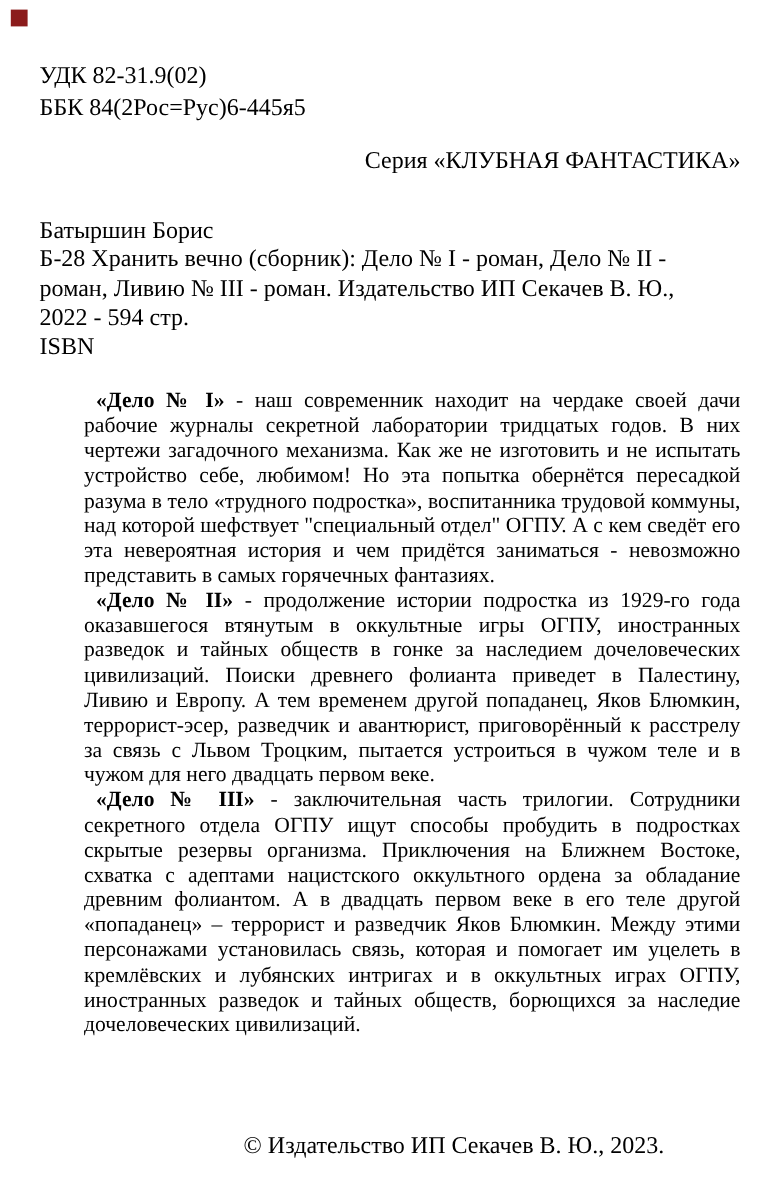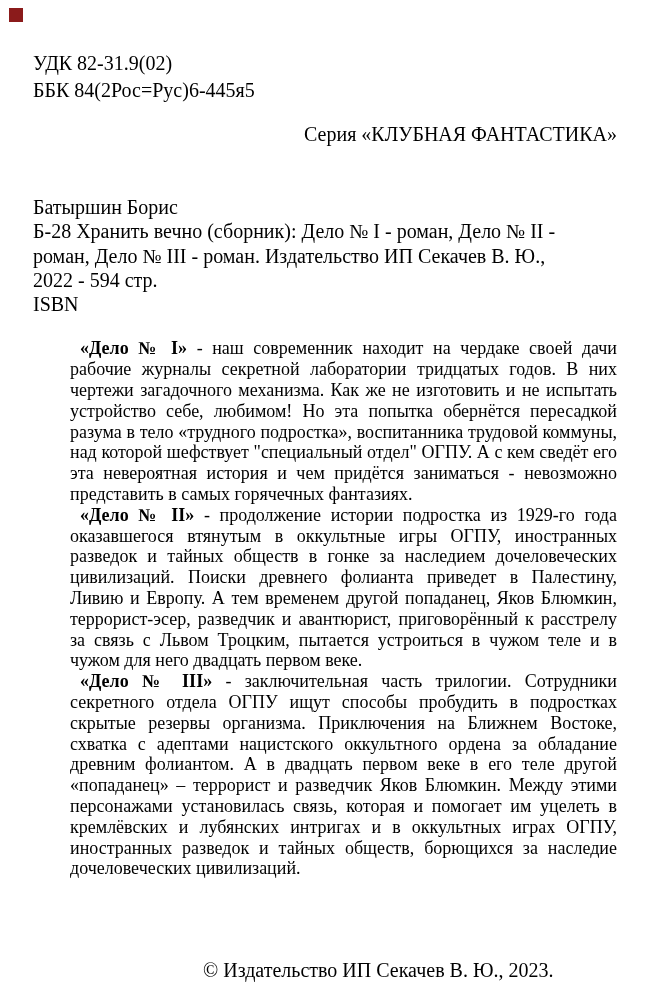--- a/index.html
+++ b/index.html
@@ -32,21 +32,21 @@
     line-height: 26.5px;
     text-align: left;
   }
   .series-line {
     margin-top: 18px;
     font-size: 20px;
     line-height: 26px;
     text-align: right;
   }
   .imprint-block {
-    margin-top: 48px;
+    margin-top: 33px;
     font-size: 20px;
     line-height: 24.3px;
     text-align: left;
   }
   .annotations {
     margin-top: 22px;
     font-size: 18px;
     line-height: 20.8px;
     text-align: justify;
     margin-left: 37px;
@@ -74,21 +74,21 @@
   <div class="codes-block">
     <div>УДК 82-31.9(02)</div>
     <div>ББК 84(2Рос=Рус)6-445я5</div>
   </div>
 
   <div class="series-line">Серия «КЛУБНАЯ ФАНТАСТИКА»</div>
 
   <div class="imprint-block">
     <div>Батыршин Борис</div>
     <div>Б-28 Хранить вечно (сборник): Дело № I - роман, Дело № II -</div>
-    <div>роман, Дело № III - роман. Издательство ИП Секачев В. Ю.,</div>
+    <div>роман, Ливию № III - роман. Издательство ИП Секачев В. Ю.,</div>
     <div>2022 - 594 стр.</div>
     <div>ISBN</div>
   </div>
 
   <div class="annotations">
     <p><b>«Дело № I»</b><span> - наш современник находит на чердаке своей дачи рабочие журналы секретной лаборатории тридцатых годов. В них чертежи загадочного механизма. Как же не изготовить и не испытать устройство себе, любимом! Но эта попытка обернётся пересадкой разума в тело «трудного подростка», воспитанника трудовой коммуны, над которой шефствует "специальный отдел" ОГПУ. А с кем сведёт его эта невероятная история и чем придётся заниматься - невозможно представить в самых горячечных фантазиях.</span></p>
     <p><b>«Дело № II»</b><span> - продолжение истории подростка из 1929-го года оказавшегося втянутым в оккультные игры ОГПУ, иностранных разведок и тайных обществ в гонке за наследием дочеловеческих цивилизаций. Поиски древнего фолианта приведет в Палестину, Ливию и Европу. А тем временем другой попаданец, Яков Блюмкин, террорист-эсер, разведчик и авантюрист, приговорённый к расстрелу за связь с Львом Троцким, пытается устроиться в чужом теле и в чужом для него двадцать первом веке.</span></p>
     <p><b>«Дело № III»</b><span> - заключительная часть трилогии. Сотрудники секретного отдела ОГПУ ищут способы пробудить в подростках скрытые резервы организма. Приключения на Ближнем Востоке, схватка с адептами нацистского оккультного ордена за обладание древним фолиантом. А в двадцать первом веке в его теле другой «попаданец» – террорист и разведчик Яков Блюмкин. Между этими персонажами установилась связь, которая и помогает им уцелеть в кремлёвских и лубянских интригах и в оккультных играх ОГПУ, иностранных разведок и тайных обществ, борющихся за наследие дочеловеческих цивилизаций.</span></p>
   </div>
 

